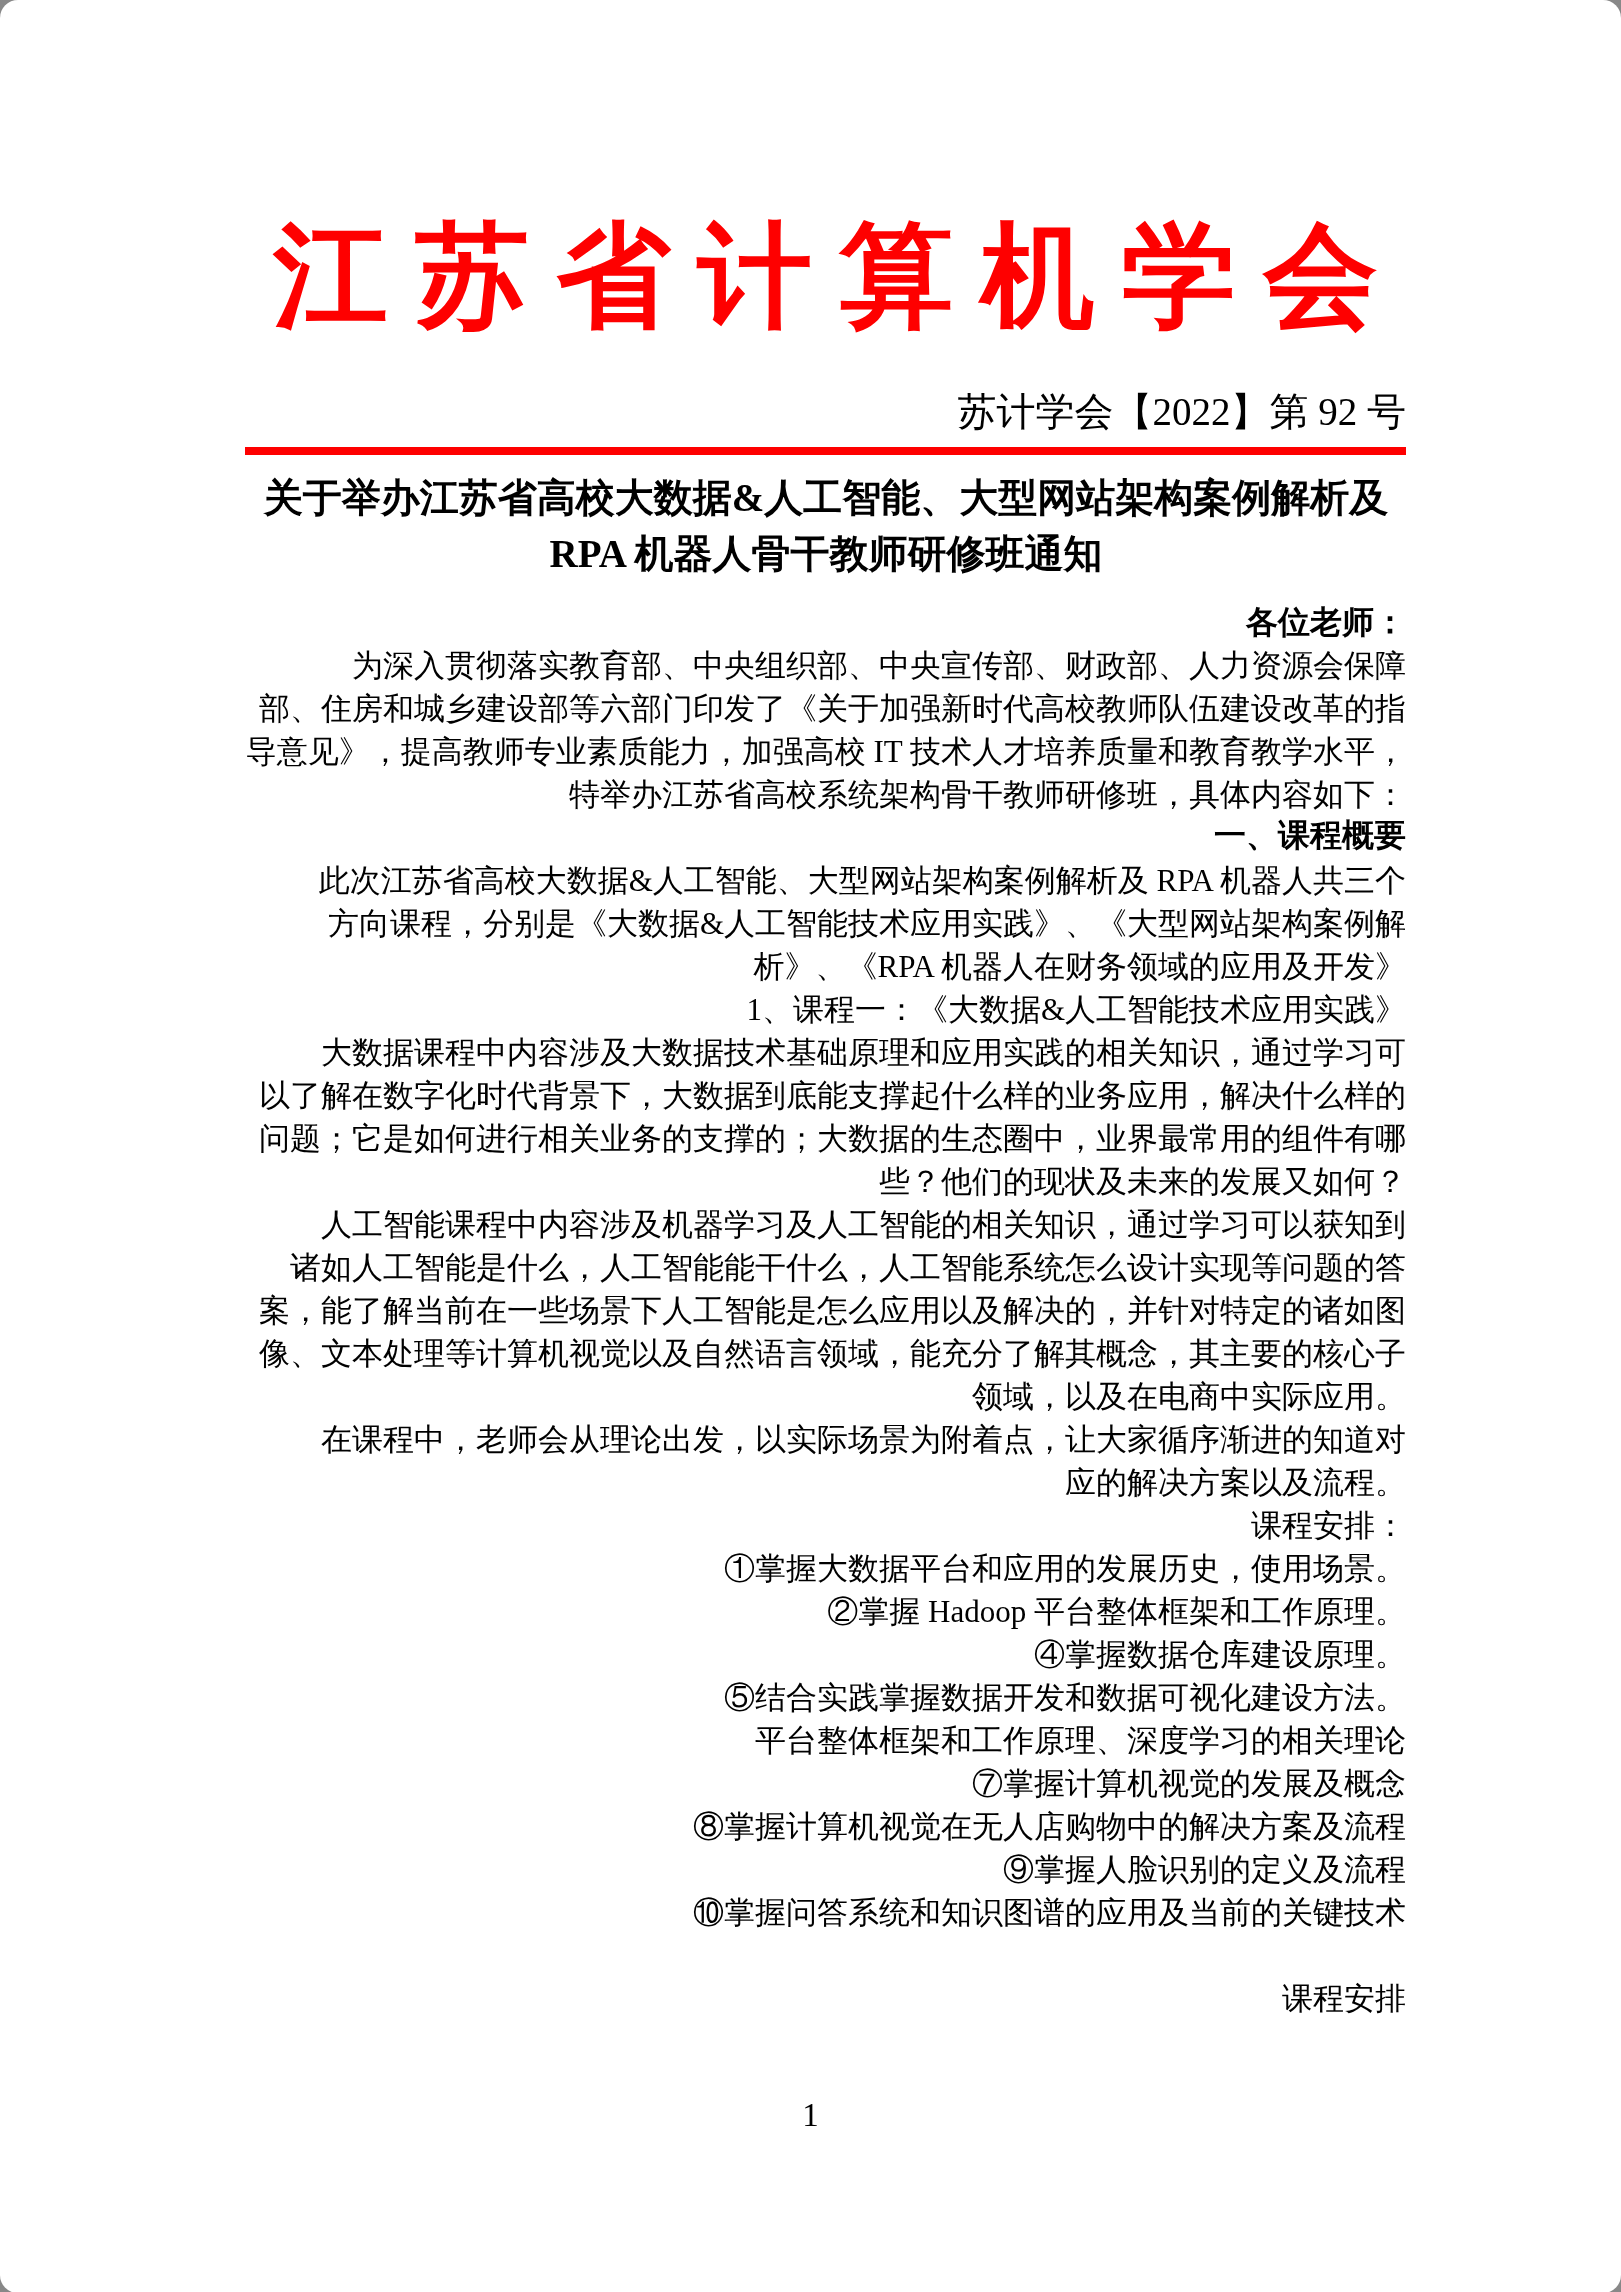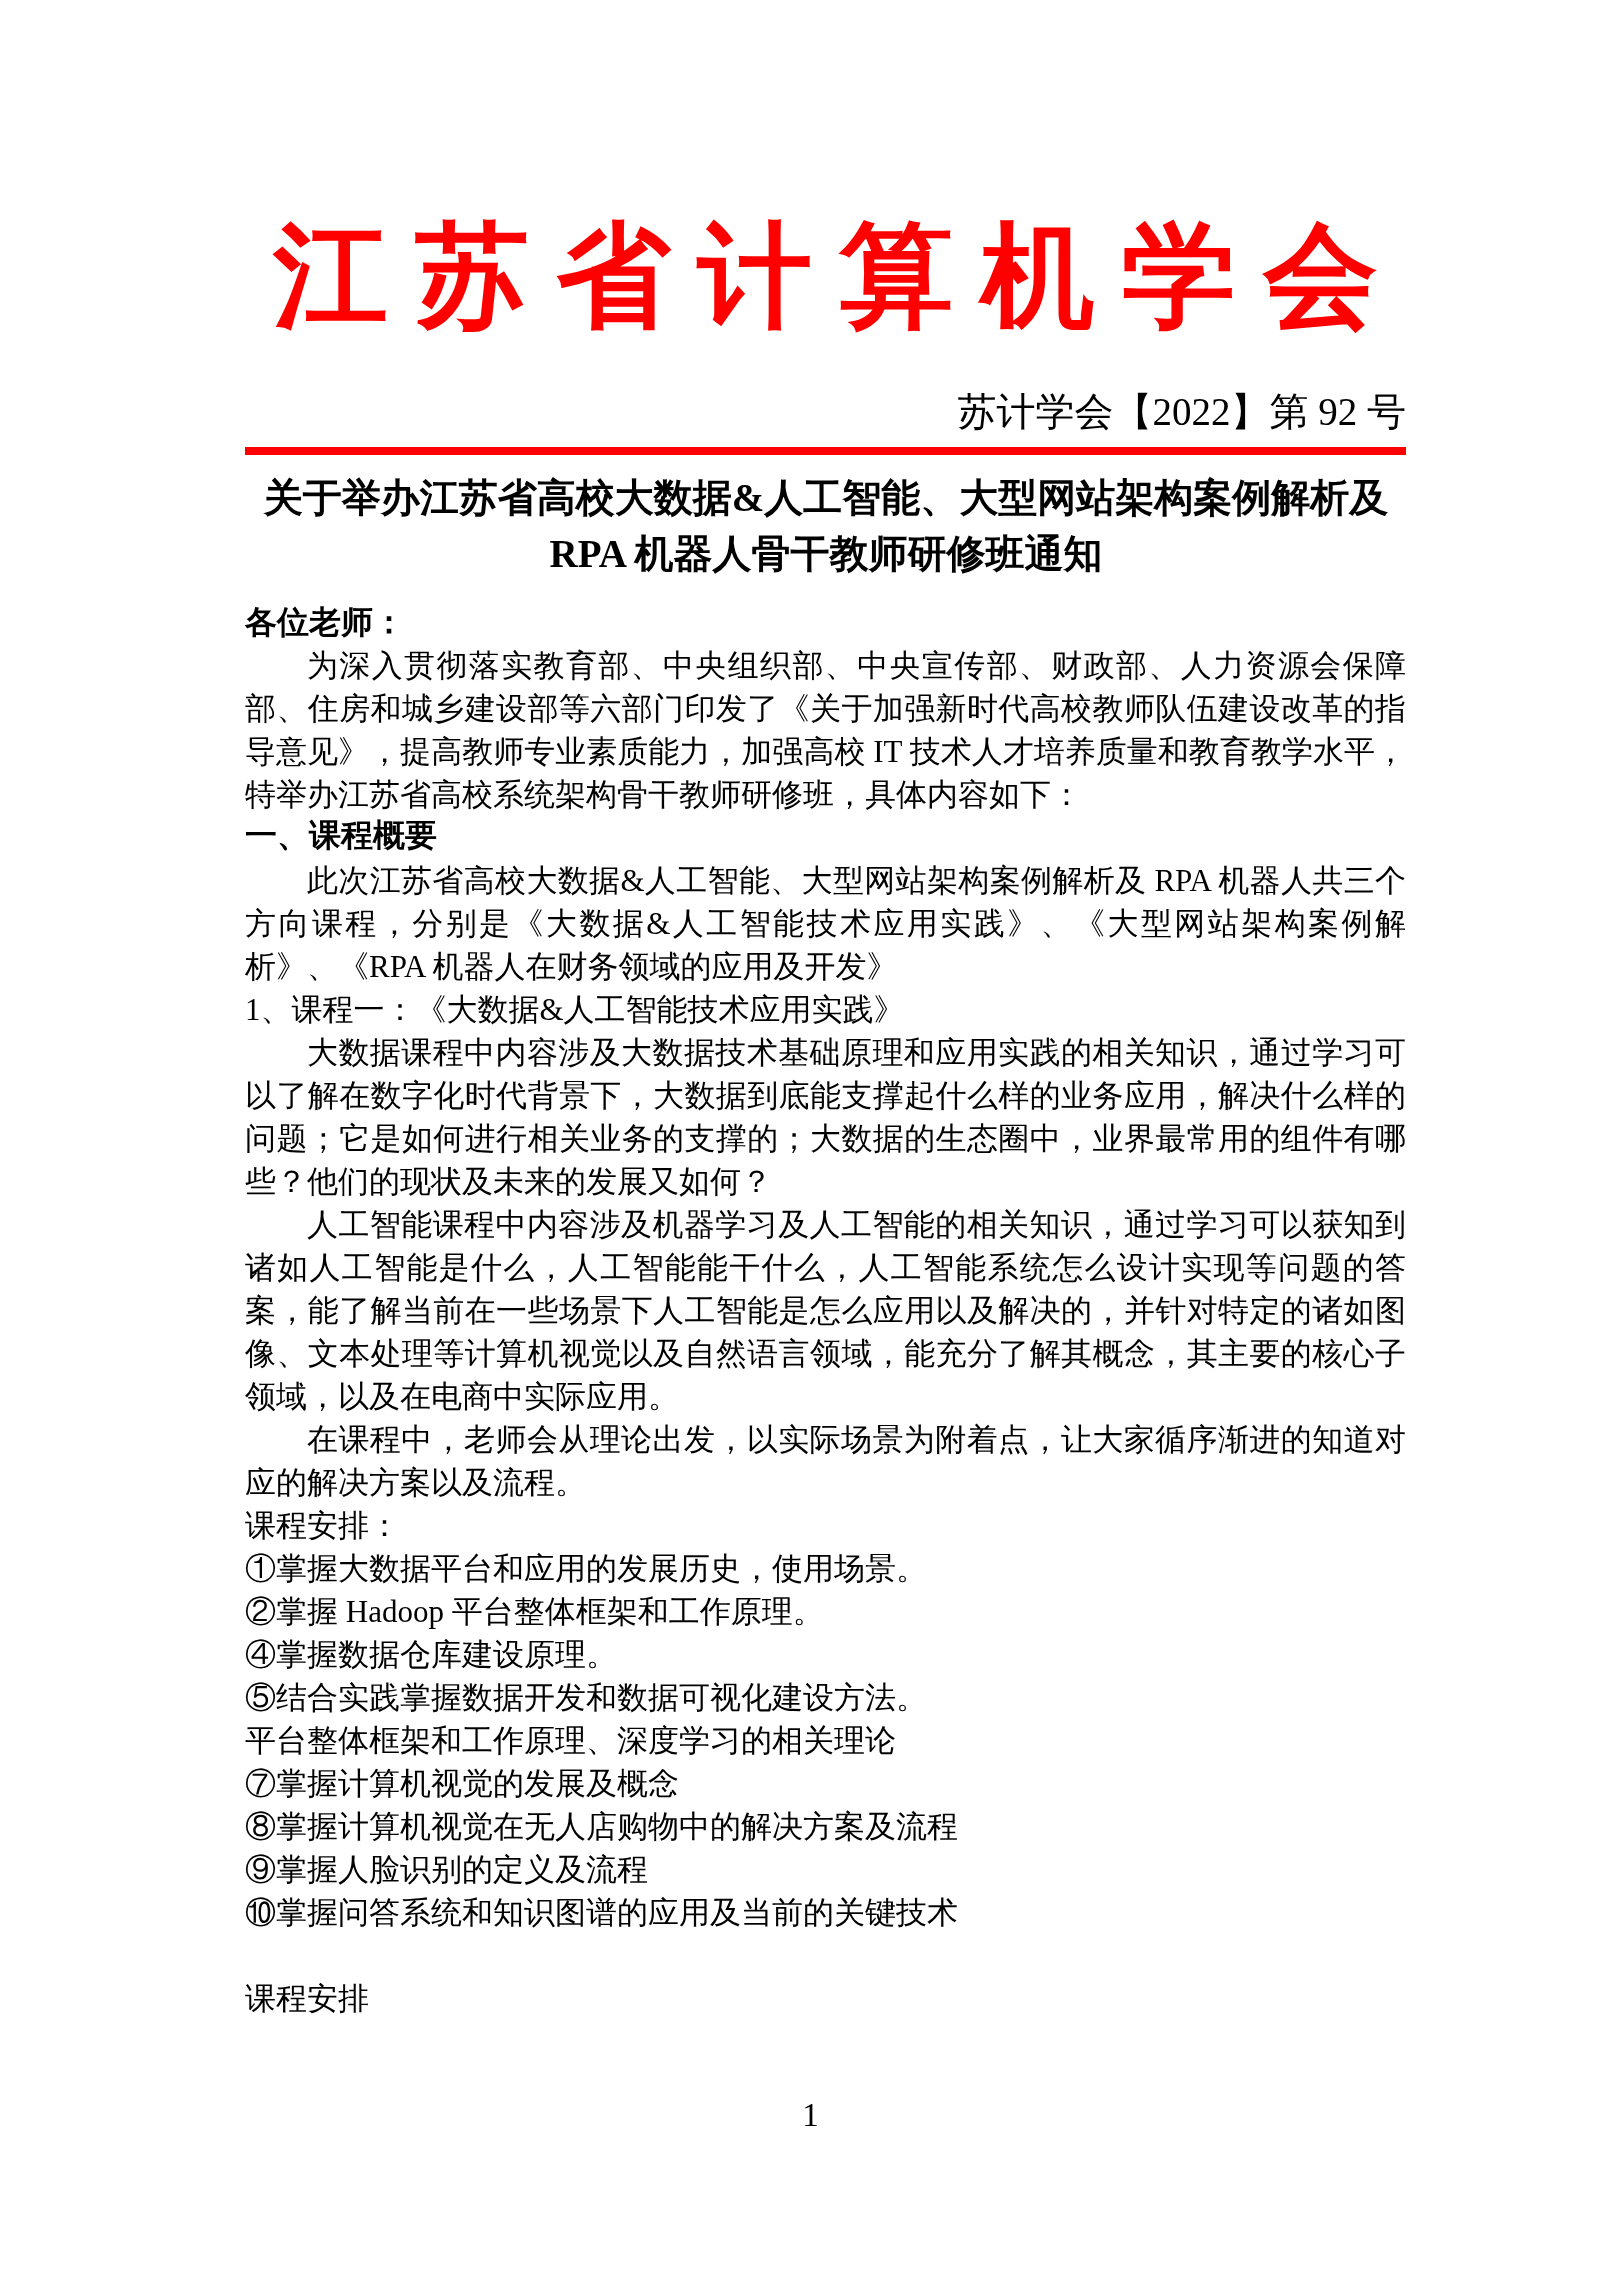--- a/index.html
+++ b/index.html
@@ -9,20 +9,21 @@
   }
   .page {
     position: relative;
     width: 1621px;
     height: 2293px;
     margin: 0 auto;
     background: #ffffff;
     overflow: hidden;
     font-family: "Liberation Serif", "DejaVu Serif", serif;
     color: #000000;
+    border-radius: 18px;
   }
   .masthead {
     position: absolute;
     top: 208px;
     left: 245px;
     width: 1161px;
     font-size: 114px;
     line-height: 137px;
     font-weight: bold;
     text-align: center;
@@ -63,20 +64,21 @@
     position: absolute;
     top: 601px;
     left: 245px;
     width: 1161px;
     font-size: 31px;
     line-height: 43px;
   }
   .body-flow p, .body-flow div {
     margin: 0;
     padding: 0;
+    text-align: right;
   }
   .salutation {
     font-weight: bold;
     font-family: "Liberation Sans", "DejaVu Sans", sans-serif;
     font-size: 32px;
   }
   .para {
     text-align: justify;
     text-indent: 2em;
   }

